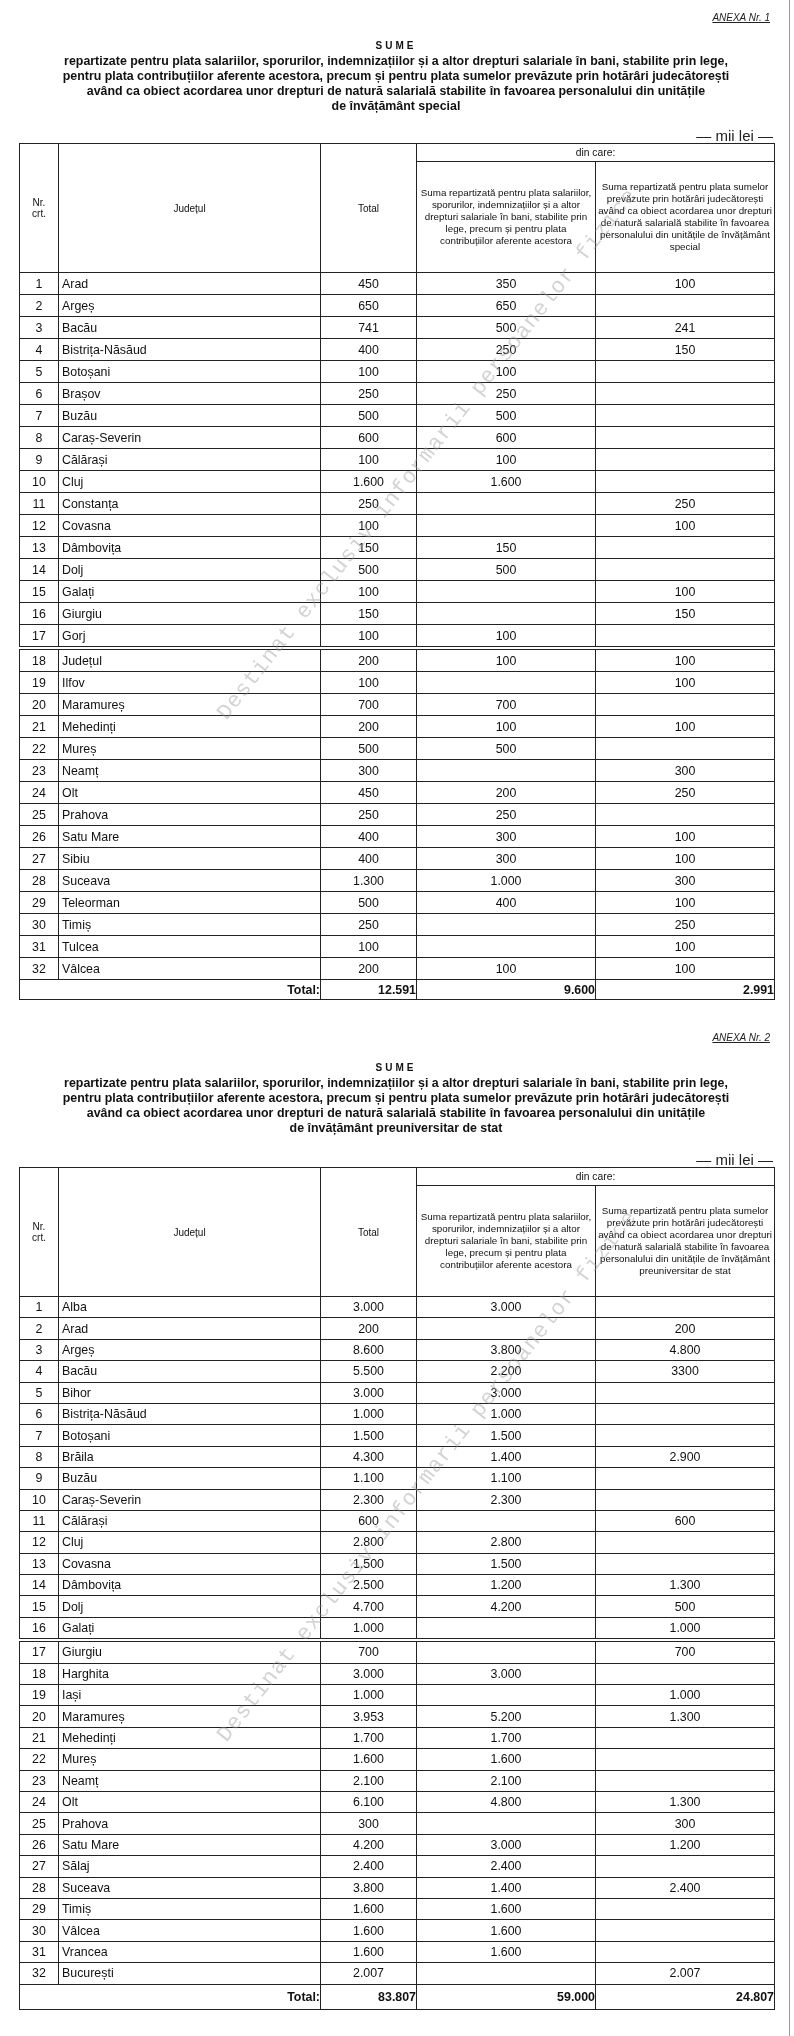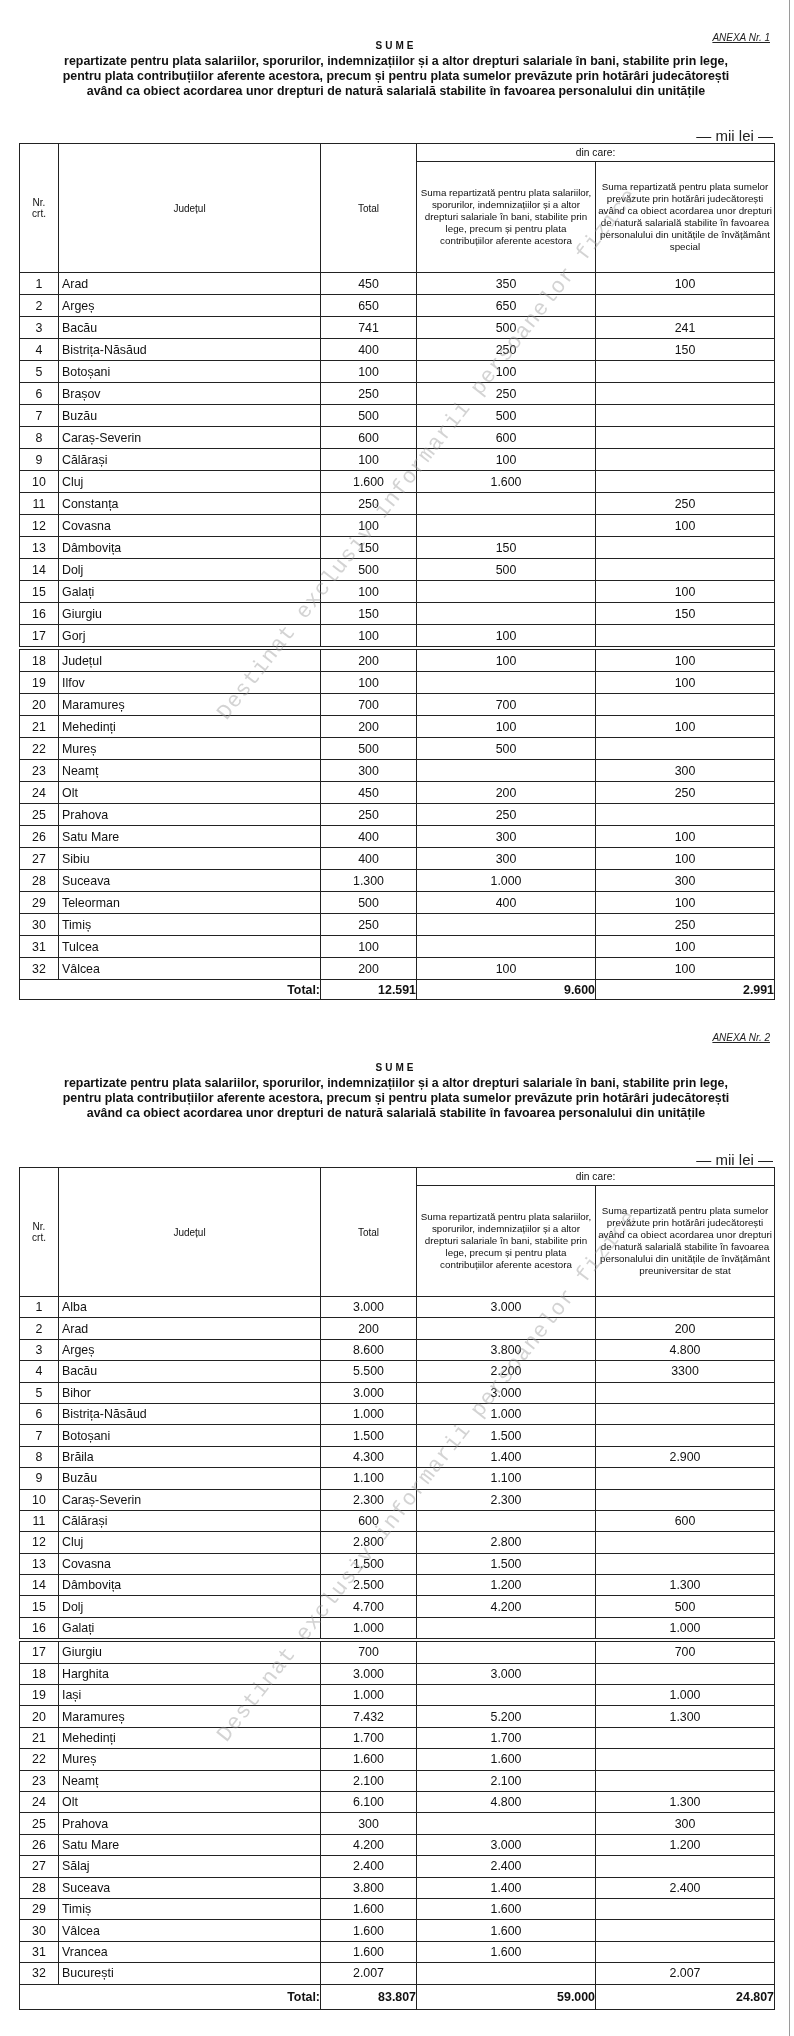--- a/index.html
+++ b/index.html
@@ -47,26 +47,27 @@
     position: absolute; font-family: "Liberation Mono", monospace; font-size: 22px;
     color: rgba(150,150,150,0.42); transform: rotate(-52deg); transform-origin: left bottom;
     white-space: nowrap; pointer-events: none; letter-spacing: 1px;
   }
 </style>
 </head>
 <body>
 
 <div class="page-edge"></div>
 
-<div class="annex-label" style="top:12px;margin-top:20px;">ANEXA Nr. 1</div>
+<div class="annex-label" style="top:12px;">ANEXA Nr. 1</div>
 <div class="title-block" style="top:38px;">
   <div class="sume">SUME</div>
   <div>repartizate pentru plata salariilor, sporurilor, indemnizațiilor și a altor drepturi salariale în bani, stabilite prin lege,</div>
   <div>pentru plata contribuțiilor aferente acestora, precum și pentru plata sumelor prevăzute prin hotărâri judecătorești</div>
   <div>având ca obiect acordarea unor drepturi de natură salarială stabilite în favoarea personalului din unitățile</div>
+  <div>de învățământ special</div>
 </div>
 <div class="units" style="top:127px;">— mii lei —</div>
 
 <table class="data t1" id="table-0" style="top:143px;">
   <colgroup>
       <col class="c-nr">
       <col class="c-jud">
       <col class="c-tot">
       <col class="c-a">
       <col class="c-b">
@@ -316,20 +317,21 @@
       </tr>
     </tbody>
 </table>
 
 <div class="annex-label" style="top:1032px;">ANEXA Nr. 2</div>
 <div class="title-block" style="top:1060px;">
   <div class="sume">SUME</div>
   <div>repartizate pentru plata salariilor, sporurilor, indemnizațiilor și a altor drepturi salariale în bani, stabilite prin lege,</div>
   <div>pentru plata contribuțiilor aferente acestora, precum și pentru plata sumelor prevăzute prin hotărâri judecătorești</div>
   <div>având ca obiect acordarea unor drepturi de natură salarială stabilite în favoarea personalului din unitățile</div>
+  <div>de învățământ preuniversitar de stat</div>
 </div>
 <div class="units" style="top:1151px;">— mii lei —</div>
 
 <table class="data t2" id="table-1" style="top:1167px;">
   <colgroup>
       <col class="c-nr">
       <col class="c-jud">
       <col class="c-tot">
       <col class="c-a">
       <col class="c-b">
@@ -476,21 +478,21 @@
       <tr class="row">
         <td class="nr">19</td>
         <td class="jud">Iași</td>
         <td class="num">1.000</td>
         <td class="num"></td>
         <td class="num">1.000</td>
       </tr>
       <tr class="row">
         <td class="nr">20</td>
         <td class="jud">Maramureș</td>
-        <td class="num">7.432</td>
+        <td class="num">3.953</td>
         <td class="num">5.200</td>
         <td class="num">1.300</td>
       </tr>
       <tr class="row">
         <td class="nr">21</td>
         <td class="jud">Mehedinți</td>
         <td class="num">1.700</td>
         <td class="num">1.700</td>
         <td class="num"></td>
       </tr>

